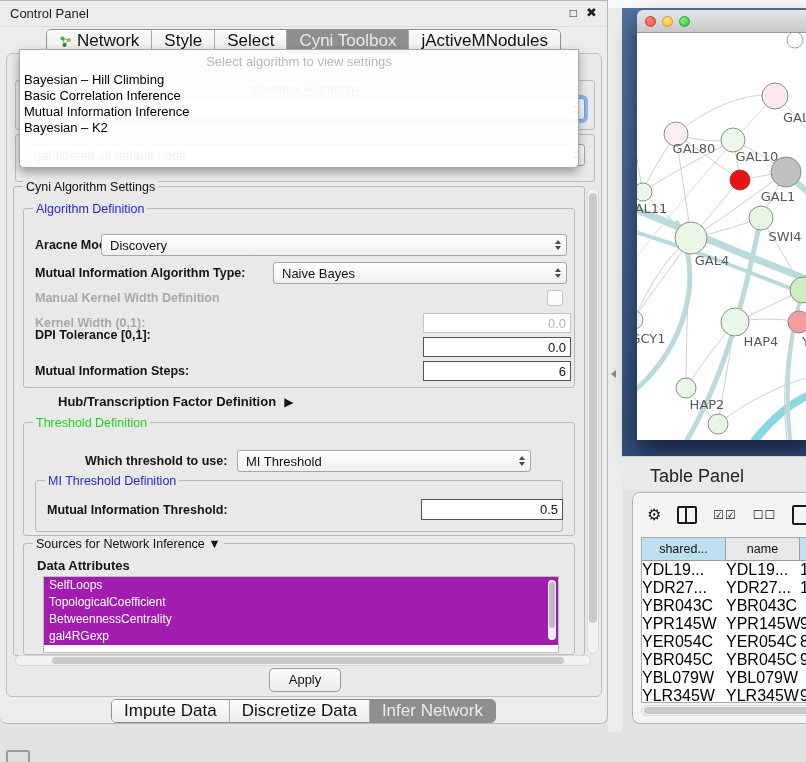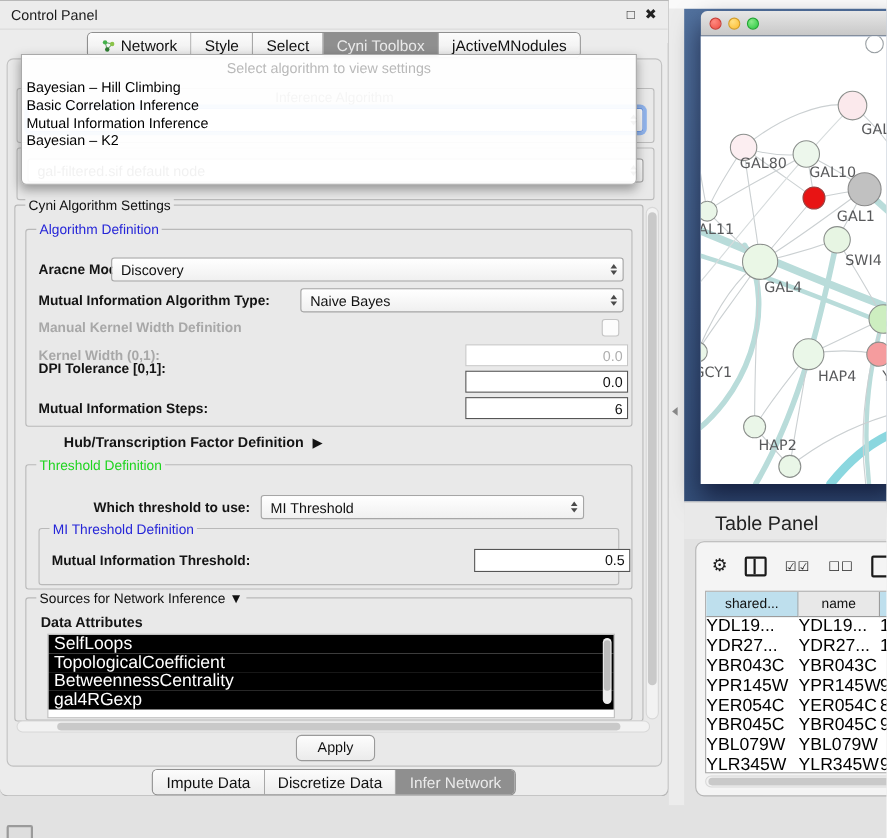--- a/index.html
+++ b/index.html
@@ -10,21 +10,21 @@
 
   
   #control-panel{left:0;top:8;width:608px;height:724px;background:#ececec;border:1px solid #b8b8b8;border-left:none;border-radius:0 0 7px 7px;box-sizing:border-box;}
   .cp-titlebar{position:absolute;left:0;top:0;width:100%;height:25px;border-bottom:1px solid #dadada;}
   .cp-title{position:absolute;left:10px;top:5px;font-size:13px;color:#1b1b1b;}
   .win-btn{position:absolute;top:4px;font-size:13px;color:#222;cursor:default;line-height:16px;}
   .win-btn.float{right:30px;font-size:12px;}
   .win-btn.close{right:10px;font-weight:bold;}
 
   .tabrow{position:absolute;display:flex;border:1px solid #8f8f8f;border-radius:5px;overflow:hidden;height:22px;background:#f3f3f3;}
-  .seg{display:flex;align-items:center;gap:5px;padding:0 12px;font-size:14px;color:#111;background:linear-gradient(#fcfcfc,#ececec);border-right:1px solid #a8a8a8;white-space:nowrap;}
+  .seg{display:flex;align-items:center;gap:5px;padding:0 12px;font-size:17px;color:#111;background:linear-gradient(#fcfcfc,#ececec);border-right:1px solid #a8a8a8;white-space:nowrap;}
   .seg:last-child{border-right:none;}
   .seg.sel{background:#8f8f8f;color:#ebebeb;}
   #cp-tabs{left:0;top:28px;}
   #cp-bottom-tabs{left:0;top:698px;}
 
   .card{left:6px;top:52px;width:594px;height:642px;background:#e9e9e9;border:1px solid #c0c0c0;border-radius:6px;}
 
   
   .bg-box{position:absolute;border:1px solid #bcbcbc;border-radius:3px;}
   .bg-label{position:absolute;width:100%;text-align:center;font-size:12.5px;color:#555;}
@@ -48,21 +48,21 @@
   .legend{position:absolute;font-size:12.5px;background:#e9e9e9;padding:0 3px;color:#111;z-index:2;white-space:nowrap;}
   .legend.blue{color:#2626d8;}
   .legend.green{color:#1fd41f;}
   .lbl{position:absolute;font-size:12.5px;font-weight:bold;color:#141414;white-space:nowrap;}
   .lbl.dis{color:#a8a8a8;}
   .field{position:absolute;height:20px;box-sizing:border-box;border:1px solid #555;background:#fff;font-size:13px;text-align:right;padding:0 4px;font-family:"Liberation Sans",sans-serif;color:#111;}
   .field.dis{border-color:#c6c6c6;color:#b0b0b0;}
   .checkbox{position:absolute;width:14px;height:14px;border:1px solid #c4c4c4;border-radius:3px;background:#fcfcfc;}
   .arrow-r{display:inline-block;margin-left:8px;font-size:12px;}
   .list{position:absolute;background:#fff;border:1px solid #bdbdbd;overflow:hidden;}
-  .attr-item{height:17px;line-height:17px;background:#000000;color:#fff;font-size:16px;padding-left:5px;white-space:nowrap;}
+  .attr-item{height:17px;line-height:17px;background:#a21caf;color:#fff;font-size:12px;padding-left:5px;white-space:nowrap;}
   .list-vscroll{position:absolute;right:2px;top:3px;width:8px;height:60px;background:#ededed;border-radius:4px;}
   .list-vscroll .thumb{position:absolute;left:1px;top:2px;width:6px;height:46px;background:#bdbdbd;border-radius:3px;}
   .vscroll{position:absolute;width:12px;background:#f2f2f2;border:1px solid #d8d8d8;border-radius:6px;box-sizing:border-box;}
   .vscroll .thumb{position:absolute;left:1px;width:8px;background:#c9c9c9;border-radius:4px;}
   .hscroll{position:absolute;height:11px;background:#f2f2f2;border:1px solid #d8d8d8;border-radius:6px;box-sizing:border-box;}
   .hscroll .thumb{position:absolute;top:1px;height:7px;background:#c9c9c9;border-radius:4px;}
   .btn{position:absolute;height:22px;border:1px solid #9a9a9a;border-radius:5px;background:linear-gradient(#fdfdfd,#ebebeb);font-size:13px;color:#111;text-align:center;line-height:22px;}
 
   
   #network-panel{left:622px;top:8px;width:184px;height:448px;background:linear-gradient(180deg,#52729f,#344f79);}
@@ -214,21 +214,21 @@
         <span class="val">MI Threshold</span>
         <span class="spin">
             <i class="up"></i>
             <i class="dn"></i>
           </span>
       </div>
 
       <div class="groupbox" style="left:28px;top:426px;width:526px;height:50px;"></div>
       <span class="legend blue" style="left:38px;top:420px;">MI Threshold Definition</span>
       <span class="lbl" style="left:40px;top:449px;">Mutual Information Threshold:</span>
-      <input class="field" style="left: 414px; top: 445px; width: 142px; height: 21px; margin-left: 10px;" value="0.5">
+      <input class="field" style="left: 414px; top: 445px; width: 142px; height: 21px;" value="0.5">
 
       <div class="groupbox" style="left:16px;top:489px;width:550px;height:110px;"></div>
       <span class="legend" style="left:26px;top:483px;">
         <span>Sources for Network Inference</span> <span>▼</span>
       </span>
       <span class="lbl" style="left:30px;top:504px;font-size:13px;">Data Attributes</span>
       <div class="list" style="left:36px;top:522px;width:514px;height:75px;">
         <div id="attr-list">
             <div class="attr-item">SelfLoops</div>
             <div class="attr-item">TopologicalCoefficient</div>

